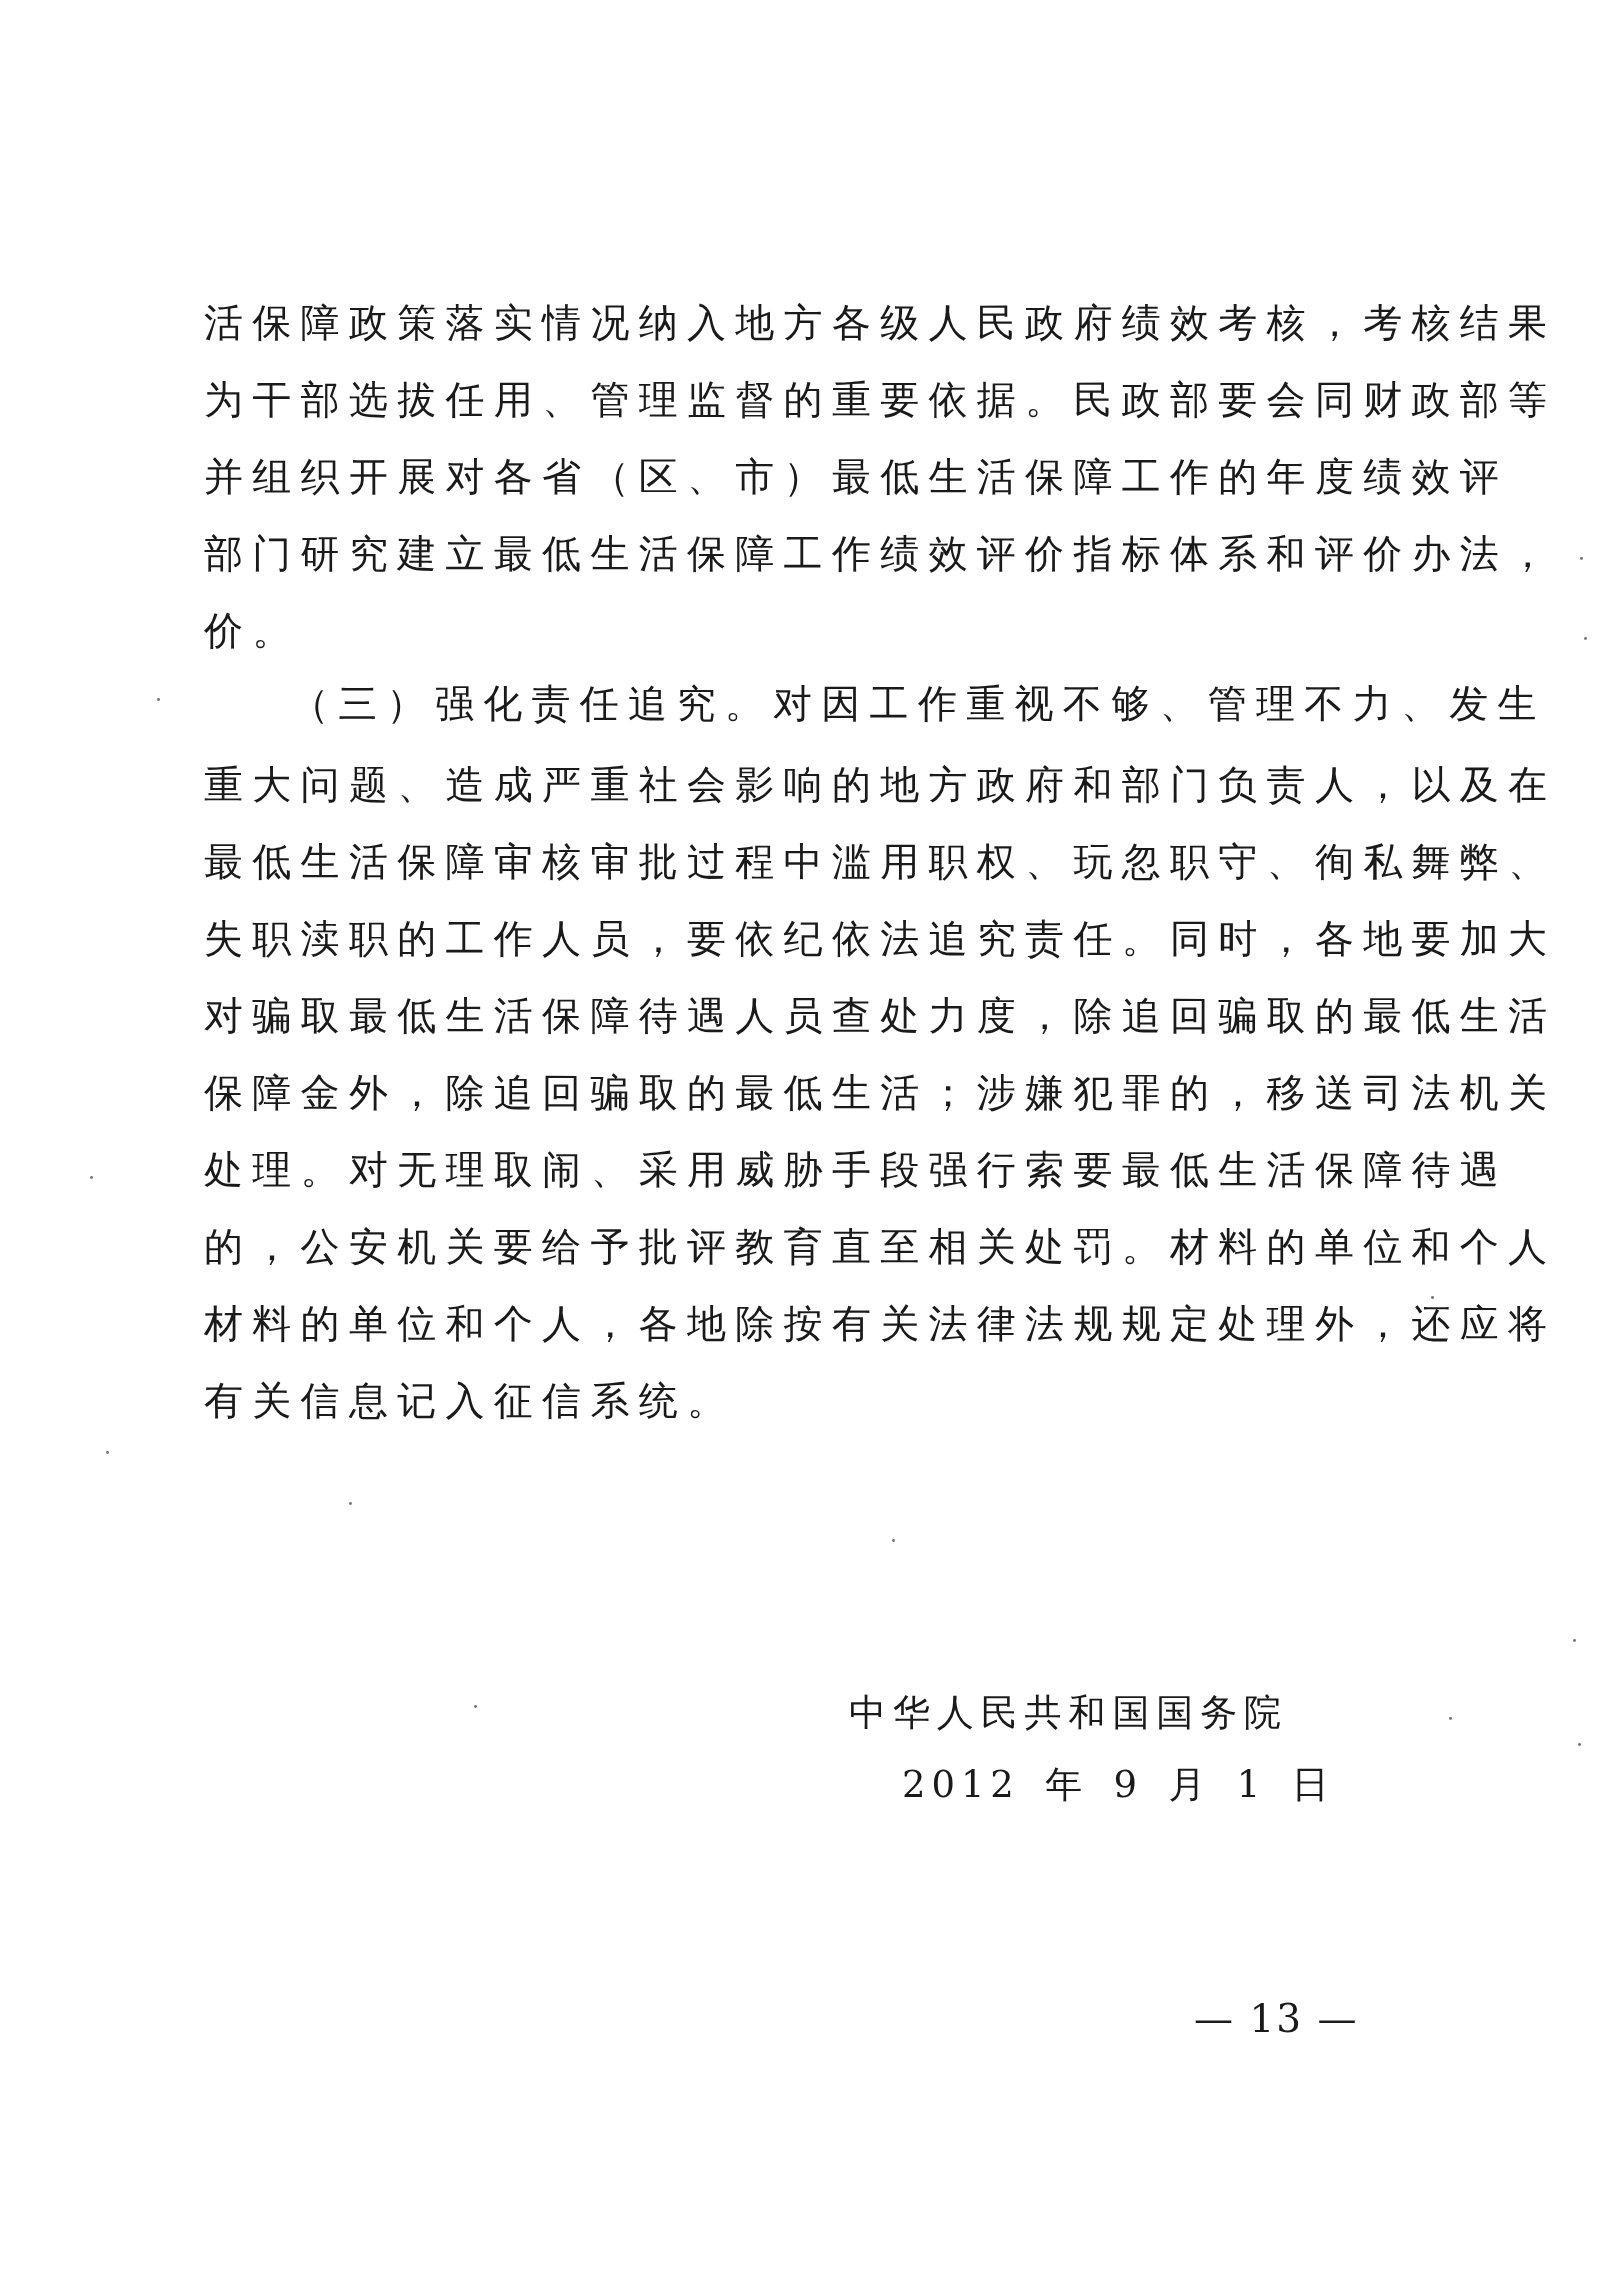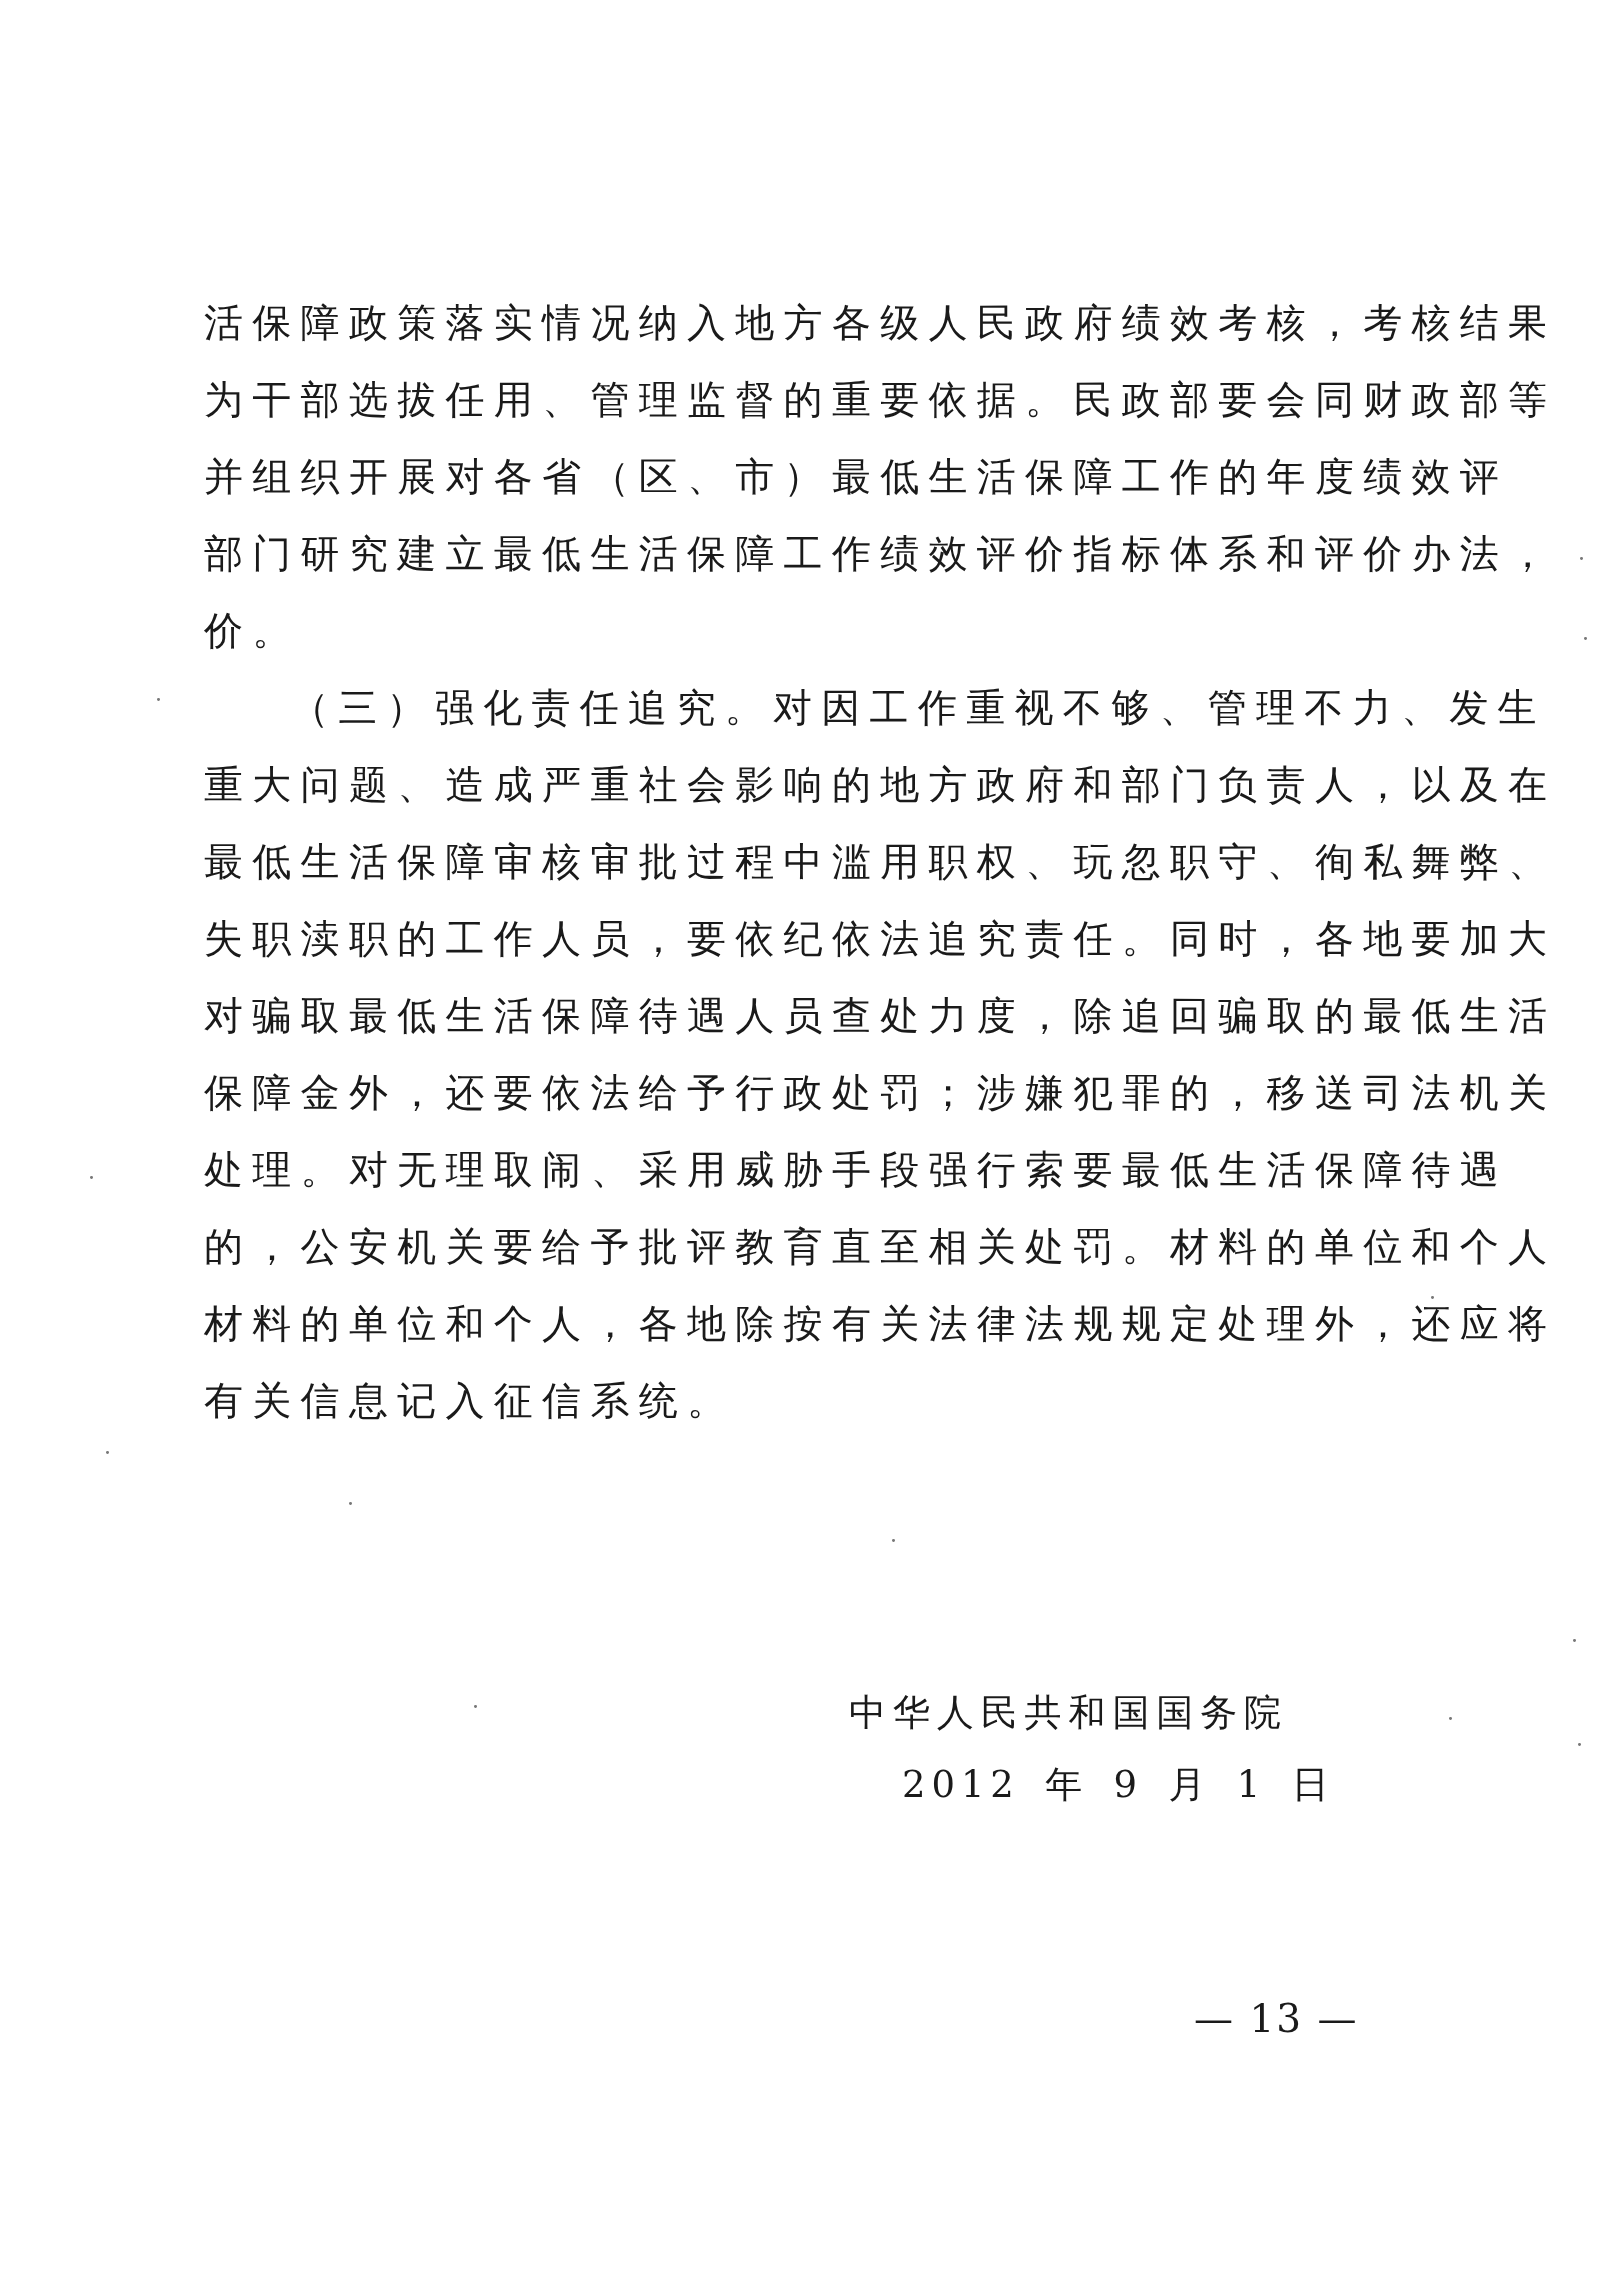--- a/index.html
+++ b/index.html
@@ -22,21 +22,21 @@
     letter-spacing: 9.3px;
   }
   .line {
     display: block;
     white-space: nowrap;
     height: 77px;
     text-align: justify;
     text-align-last: justify;
   }
   .line.last { text-align-last: left; }
-  .line.indent { padding-left: 86px; }
+  .line.indent { padding-left: 86px; font-family: Liberation Mono, monospace; }
   .para2 { margin-top: 0px; }
   .signature {
     position: absolute;
     left: 849px;
     top: 1688px;
     font-size: 37px;
     letter-spacing: 6.9px;
     white-space: nowrap;
   }
   .date {
@@ -71,21 +71,21 @@
       <span class="line">并组织开展对各省（区、市）最低生活保障工作的年度绩效评</span>
       <span class="line">部门研究建立最低生活保障工作绩效评价指标体系和评价办法，</span>
       <span class="line last">价。</span>
     </div>
     <div class="para2">
       <span class="line indent">（三）强化责任追究。对因工作重视不够、管理不力、发生</span>
       <span class="line">重大问题、造成严重社会影响的地方政府和部门负责人，以及在</span>
       <span class="line">最低生活保障审核审批过程中滥用职权、玩忽职守、徇私舞弊、</span>
       <span class="line">失职渎职的工作人员，要依纪依法追究责任。同时，各地要加大</span>
       <span class="line">对骗取最低生活保障待遇人员查处力度，除追回骗取的最低生活</span>
-      <span class="line">保障金外，还要依法给予行政处罚；涉嫌犯罪的，移送司法机关</span>
+      <span class="line">保障金外，除追回骗取的最低生活；涉嫌犯罪的，移送司法机关</span>
       <span class="line">处理。对无理取闹、采用威胁手段强行索要最低生活保障待遇</span>
       <span class="line">的，公安机关要给予批评教育直至相关处罚。材料的单位和个人</span>
       <span class="line">材料的单位和个人，各地除按有关法律法规规定处理外，还应将</span>
       <span class="line last">有关信息记入征信系统。</span>
     </div>
   </div>
 
   <div class="signature">中华人民共和国国务院</div>
   <div class="date">2012 年 9 月 1 日</div>
   <div class="page-number">— 13 —</div>

